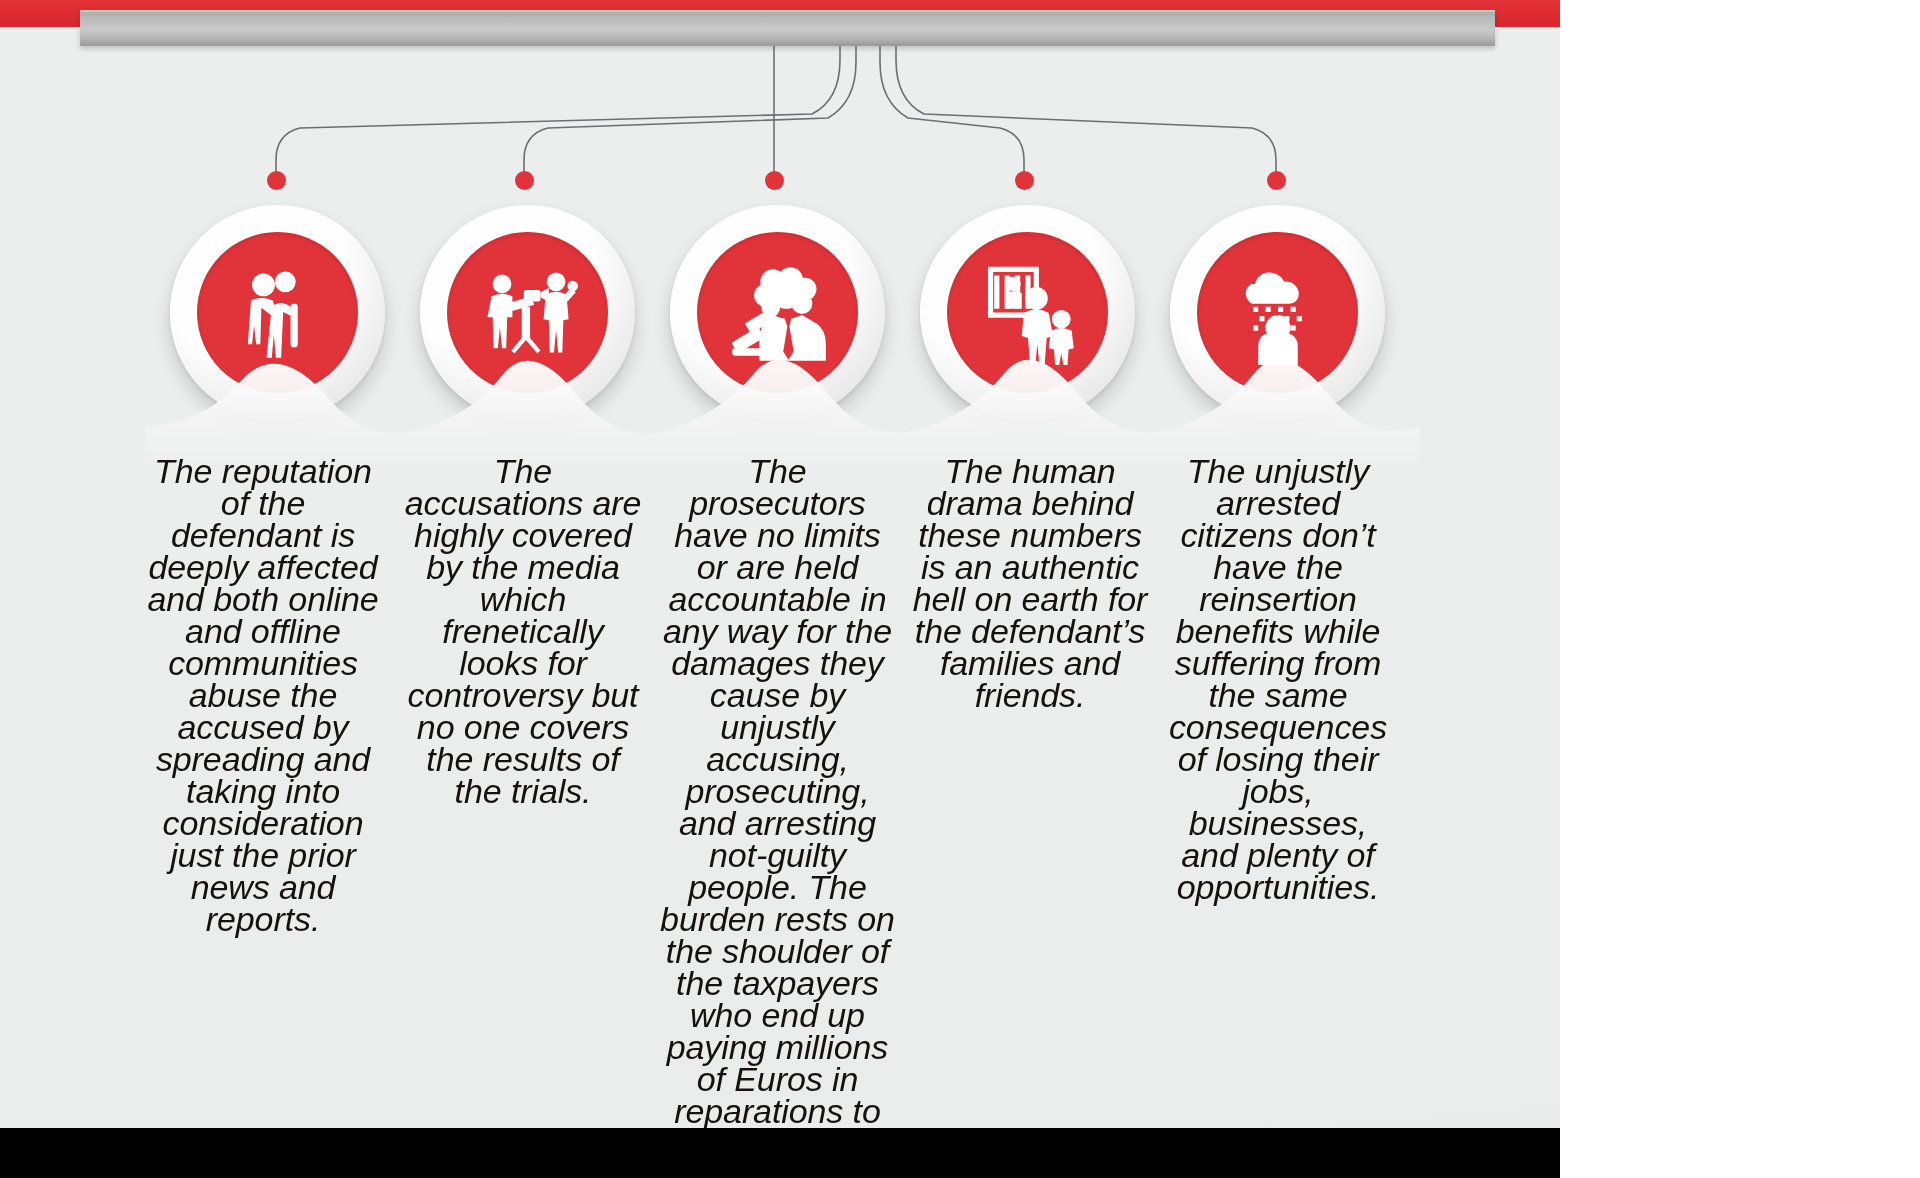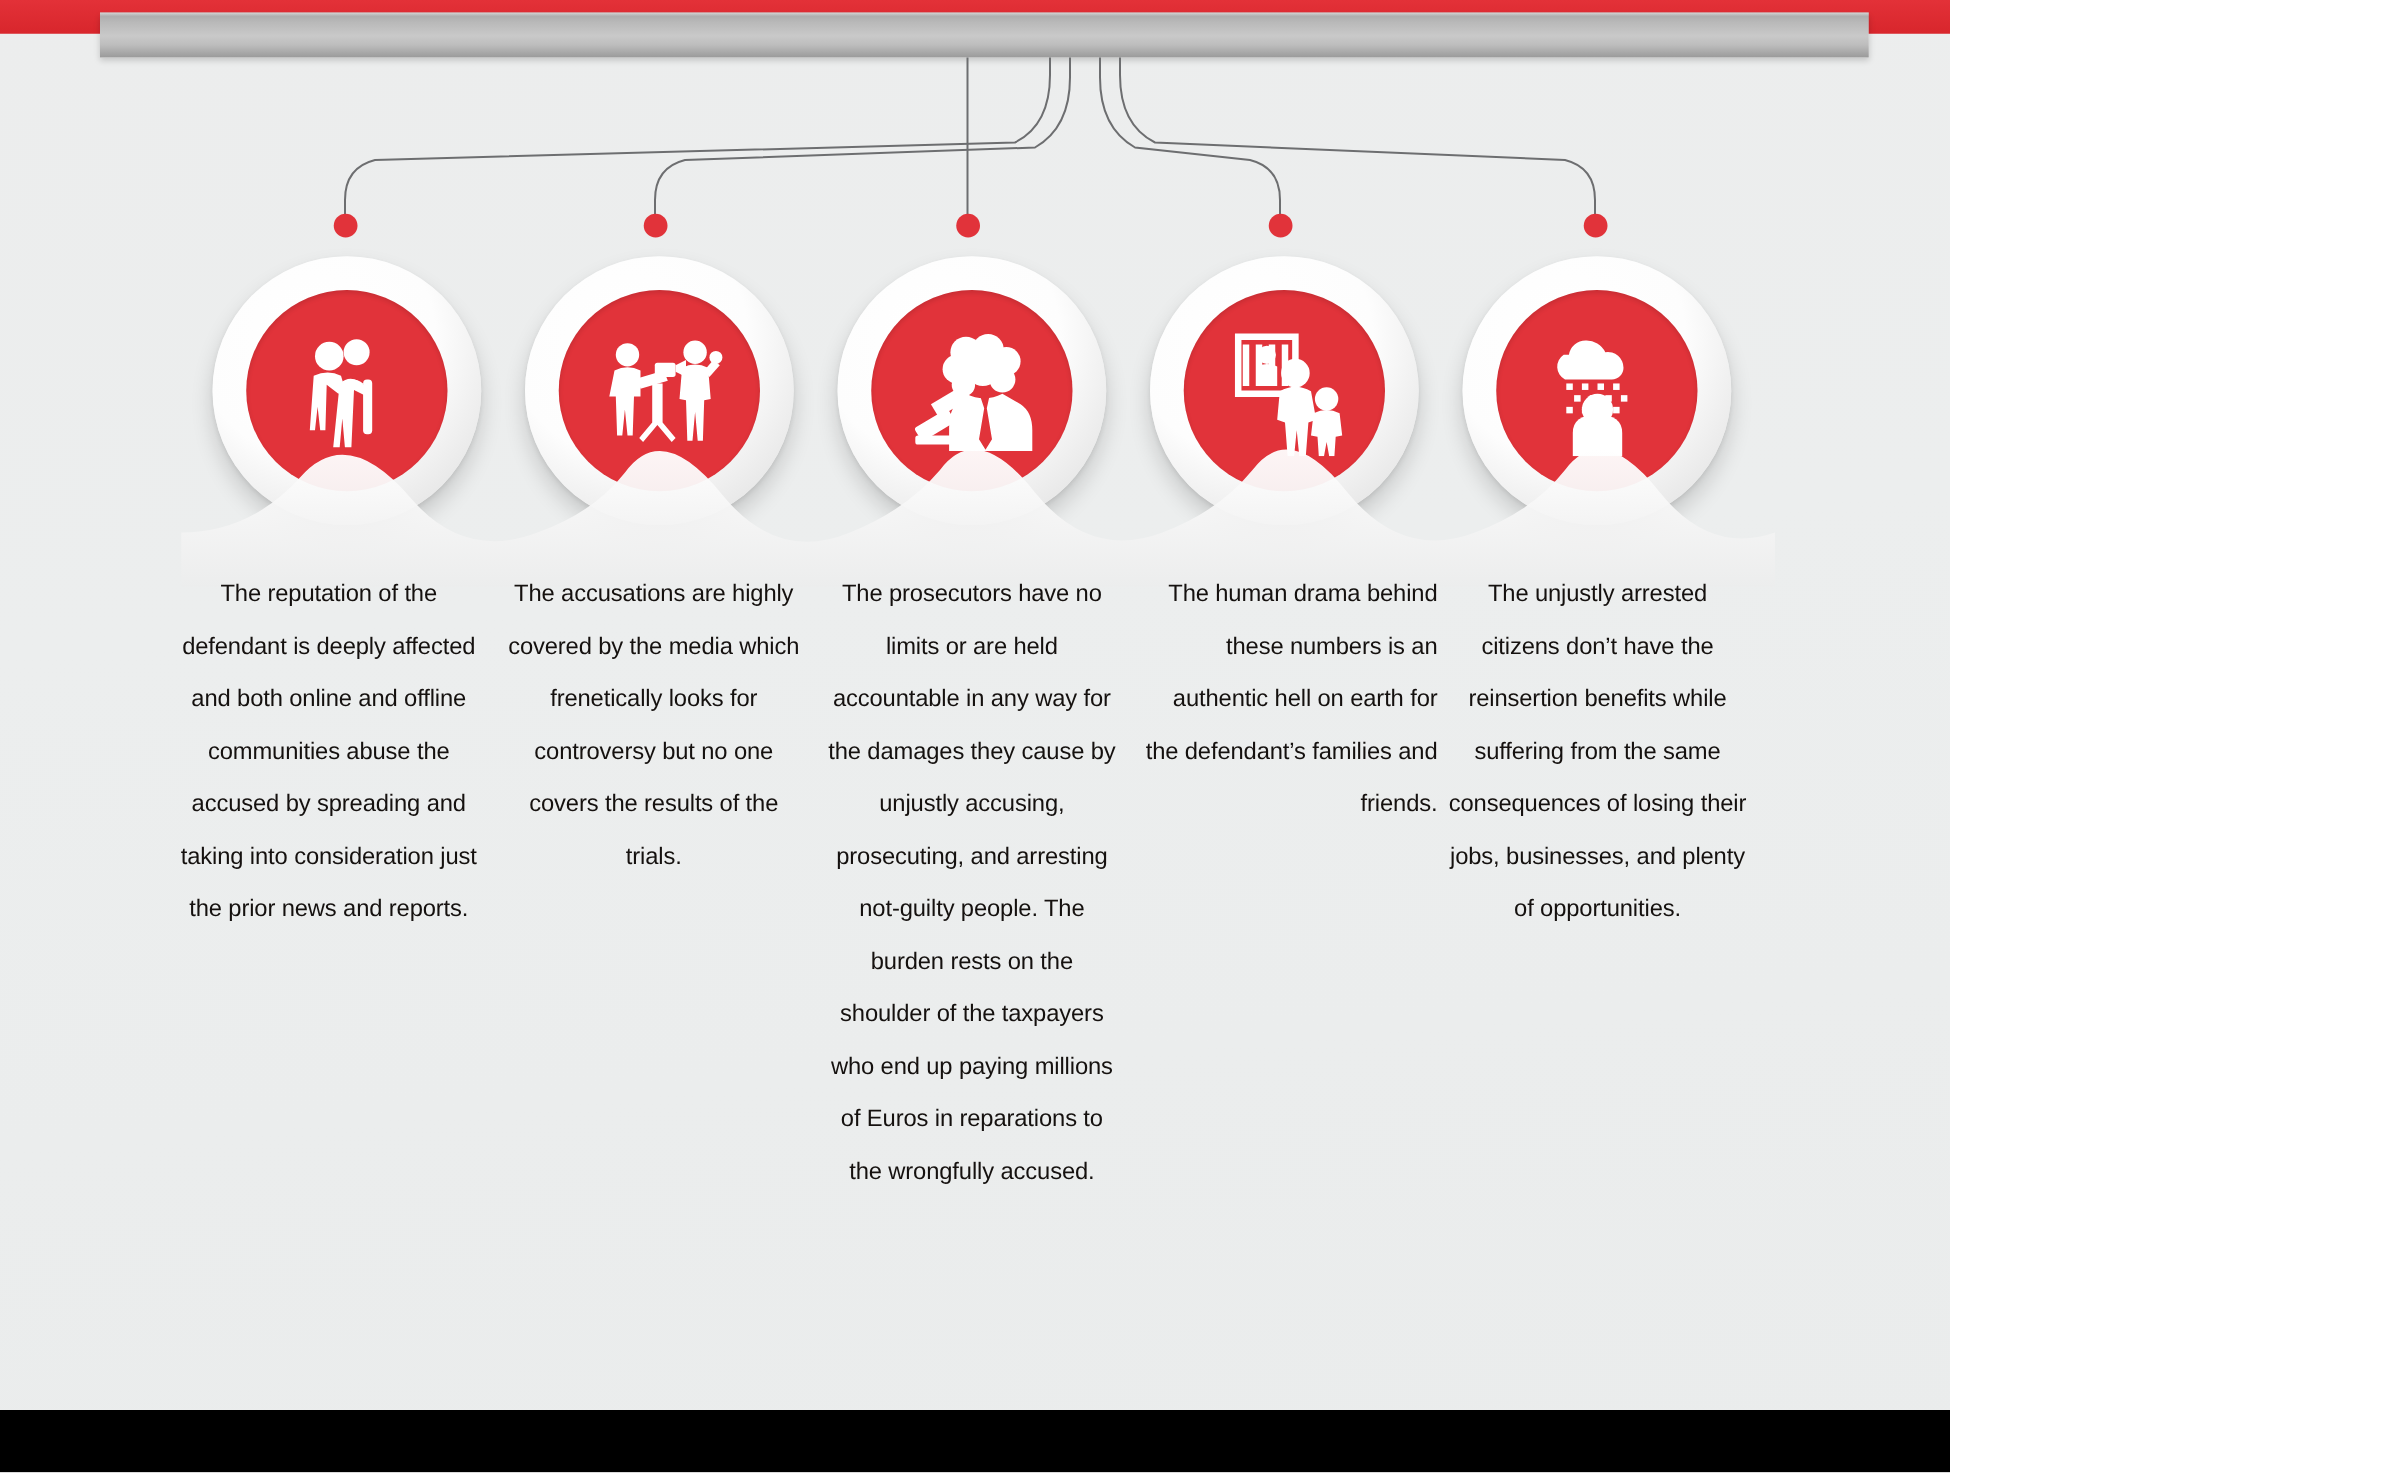--- a/index.html
+++ b/index.html
@@ -57,22 +57,23 @@
   }
 
   
   #wave{position:absolute;left:0;top:330px;width:1560px;height:140px;}
 
   
   .cols{position:absolute;left:0;top:455px;width:1560px;}
   .col{
     position:absolute;top:0;width:240px;
     text-align:center;color:#15110f;
-    font-size:19px;line-height:42px;font-weight:400;
+    font-size:34px;line-height:32px;font-weight:400;
     letter-spacing:-.1px;
+    font-style:italic;
   }
 
   
   .black-bar{
     position:absolute;left:0;bottom:0;width:1560px;height:50px;background:#000000;
   }
 </style>
 </head>
 <body>
 
@@ -212,20 +213,20 @@
         <stop offset="100%" stop-color="#eceded"></stop>
       </linearGradient>
     </defs>
     <path d="M145,140 L145,96 Q200,96 240,52 Q278,8 330,70 Q372,118 430,96 Q475,80 500,48 Q530,6 578,66 Q622,120 680,96 Q725,78 752,46 Q782,6 828,64 Q872,118 930,96 Q975,79 1002,46 Q1032,6 1078,64 Q1122,118 1180,96 Q1226,79 1252,46 Q1282,6 1328,64 Q1368,114 1420,96 L1420,140 Z" fill="url(#wg)" opacity="0.95"></path>
   </svg>
 
   <div class="cols">
     <div class="col" style="left:143px;">The reputation of the defendant is deeply affected and both online and offline communities abuse the accused by spreading and taking into consideration just the prior news and reports.</div>
     <div class="col" style="left:403px;">The accusations are highly covered by the media which frenetically looks for controversy but no one covers the results of the trials.</div>
     <div class="col" style="left:660px;width:235px;text-align:center;">The prosecutors have no limits or are held accountable in any way for the damages they cause by unjustly accusing, prosecuting, and arresting not-guilty people. The burden rests on the shoulder of the taxpayers who end up paying millions of Euros in reparations to the wrongfully accused.</div>
-    <div class="col" style="left:910px;text-align:right;">The human drama behind these numbers is an authentic hell on earth for the defendant’s families and friends.</div>
+    <div class="col" style="left:910px;">The human drama behind these numbers is an authentic hell on earth for the defendant’s families and friends.</div>
     <div class="col" style="left:1158px;">The unjustly arrested citizens don’t have the reinsertion benefits while suffering from the same consequences of losing their jobs, businesses, and plenty of opportunities.</div>
   </div>
 
   <div class="black-bar"></div>
 </div>
 
 <div id="right-fill"></div>
 
 </body></html>

